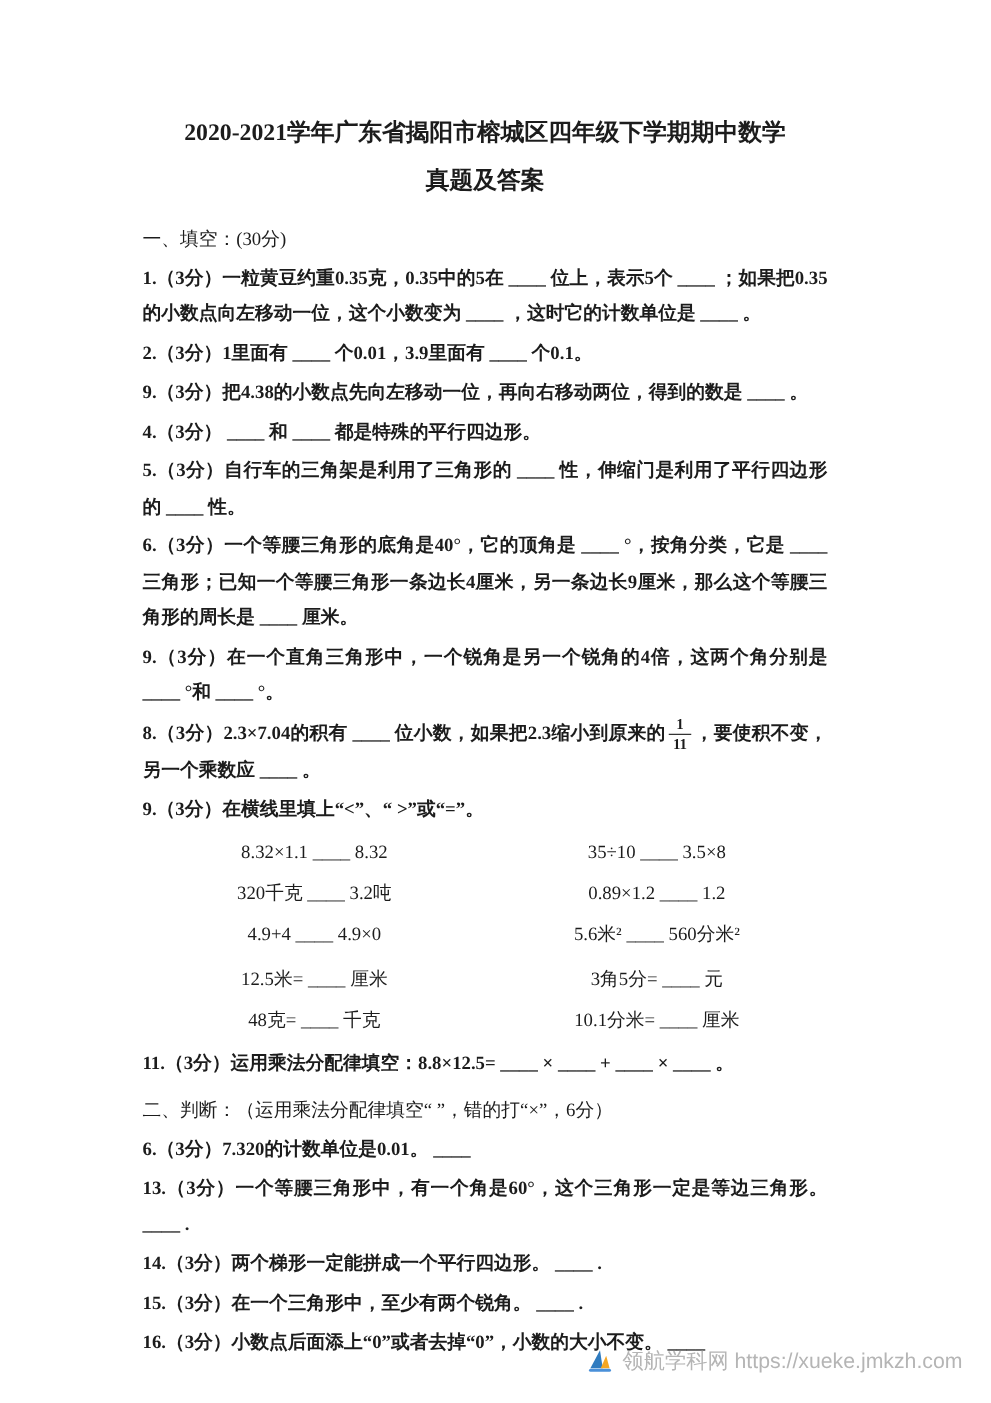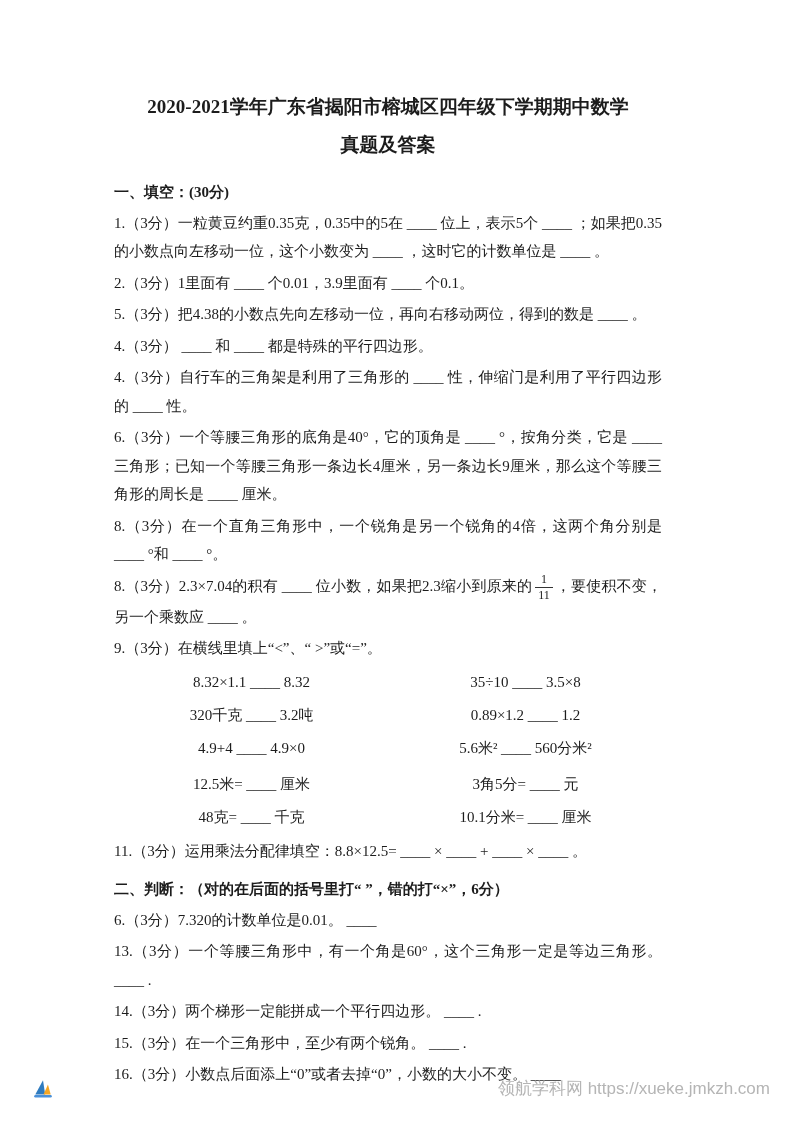--- a/index.html
+++ b/index.html
@@ -17,28 +17,29 @@
     margin:0 0 14px 0;
     font-size:19px;
     font-weight:bold;
     text-align:center;
     line-height:2.0;
   }
   .title .tl{display:block;}
   .sec{
     margin:10px 0 2px 0;
     font-size:15px;
-    font-weight:bold;
+    font-weight:normal;
     line-height:1.9;
   }
   .q{
     margin:0 0 3px 0;
     font-size:15px;
     line-height:1.9;
     text-align:justify;
+    font-weight:bold;
   }
   .two-col{
     display:grid;
     grid-template-columns:275px 1fr;
     font-size:15px;
     line-height:2.2;
     margin:0 0 3px 0;
     text-align:center;
   }
   .frac{
@@ -51,21 +52,21 @@
     margin:0 3px;
   }
   .frac .num{border-bottom:1px solid #333;padding:0 3px;}
   .frac .den{padding:0 3px;}
   .footer{
     position:absolute;
     left:0;right:0;
     bottom:22px;
     display:flex;
     align-items:center;
-    justify-content:space-between;
+    justify-content:flex-end;
     gap:7px;
     color:#b5b5b5;
     font-size:17px;
     font-family:"Liberation Sans","DejaVu Sans",sans-serif;
     padding-left:32px;
   }
   .logo{width:22px;height:22px;flex:0 0 auto;}
 </style>
 </head>
 <body>
@@ -74,25 +75,25 @@
 
   <h1 class="title">
     <span class="tl">2020-2021学年广东省揭阳市榕城区四年级下学期期中数学</span>
     <span class="tl">真题及答案</span>
   </h1>
 
   <p class="sec">一、填空：(30分)</p>
 
   <p class="q">1.（3分）一粒黄豆约重0.35克，0.35中的5在 ____ 位上，表示5个 ____ ；如果把0.35的小数点向左移动一位，这个小数变为 ____ ，这时它的计数单位是 ____ 。</p>
   <p class="q">2.（3分）1里面有 ____ 个0.01，3.9里面有 ____ 个0.1。</p>
-  <p class="q">5.（3分）把4.38的小数点先向左移动一位，再向右移动两位，得到的数是 ____ 。</p>
+  <p class="q">9.（3分）把4.38的小数点先向左移动一位，再向右移动两位，得到的数是 ____ 。</p>
   <p class="q">4.（3分） ____ 和 ____ 都是特殊的平行四边形。</p>
-  <p class="q">4.（3分）自行车的三角架是利用了三角形的 ____ 性，伸缩门是利用了平行四边形的 ____ 性。</p>
+  <p class="q">5.（3分）自行车的三角架是利用了三角形的 ____ 性，伸缩门是利用了平行四边形的 ____ 性。</p>
   <p class="q">6.（3分）一个等腰三角形的底角是40°，它的顶角是 ____ °，按角分类，它是 ____ 三角形；已知一个等腰三角形一条边长4厘米，另一条边长9厘米，那么这个等腰三角形的周长是 ____ 厘米。</p>
-  <p class="q">8.（3分）在一个直角三角形中，一个锐角是另一个锐角的4倍，这两个角分别是 ____ °和 ____ °。</p>
+  <p class="q">9.（3分）在一个直角三角形中，一个锐角是另一个锐角的4倍，这两个角分别是 ____ °和 ____ °。</p>
 
   <p class="q">
     <span>8.（3分）2.3×7.04的积有 ____ 位小数，如果把2.3缩小到原来的</span><span class="frac">
         <span class="num">1</span>
         <span class="den">11</span>
       </span><span>，要使积不变，另一个乘数应 ____ 。</span>
   </p>
 
   <p class="q">9.（3分）在横线里填上“&lt;”、“ &gt;”或“=”。</p>
   <div class="two-col">
@@ -106,21 +107,21 @@
 
   <div class="two-col">
     <span>12.5米= ____ 厘米</span>
     <span>3角5分= ____ 元</span>
     <span>48克= ____ 千克</span>
     <span>10.1分米= ____ 厘米</span>
   </div>
 
   <p class="q">11.（3分）运用乘法分配律填空：8.8×12.5= ____ × ____ + ____ × ____ 。</p>
 
-  <p class="sec">二、判断：（对的在后面的括号里打“ ”，错的打“×”，6分）</p>
+  <p class="sec">二、判断：（运用乘法分配律填空“ ”，错的打“×”，6分）</p>
 
   <p class="q">6.（3分）7.320的计数单位是0.01。 ____</p>
   <p class="q">13.（3分）一个等腰三角形中，有一个角是60°，这个三角形一定是等边三角形。 ____ .</p>
   <p class="q">14.（3分）两个梯形一定能拼成一个平行四边形。 ____ .</p>
   <p class="q">15.（3分）在一个三角形中，至少有两个锐角。 ____ .</p>
   <p class="q">16.（3分）小数点后面添上“0”或者去掉“0”，小数的大小不变。 ____</p>
 
   <div class="footer">
     <svg class="logo" viewBox="0 0 20 20" xmlns="http://www.w3.org/2000/svg">
       <path d="M3 15 L10 2 L12 15 Z" fill="#2f7bbf"></path>

